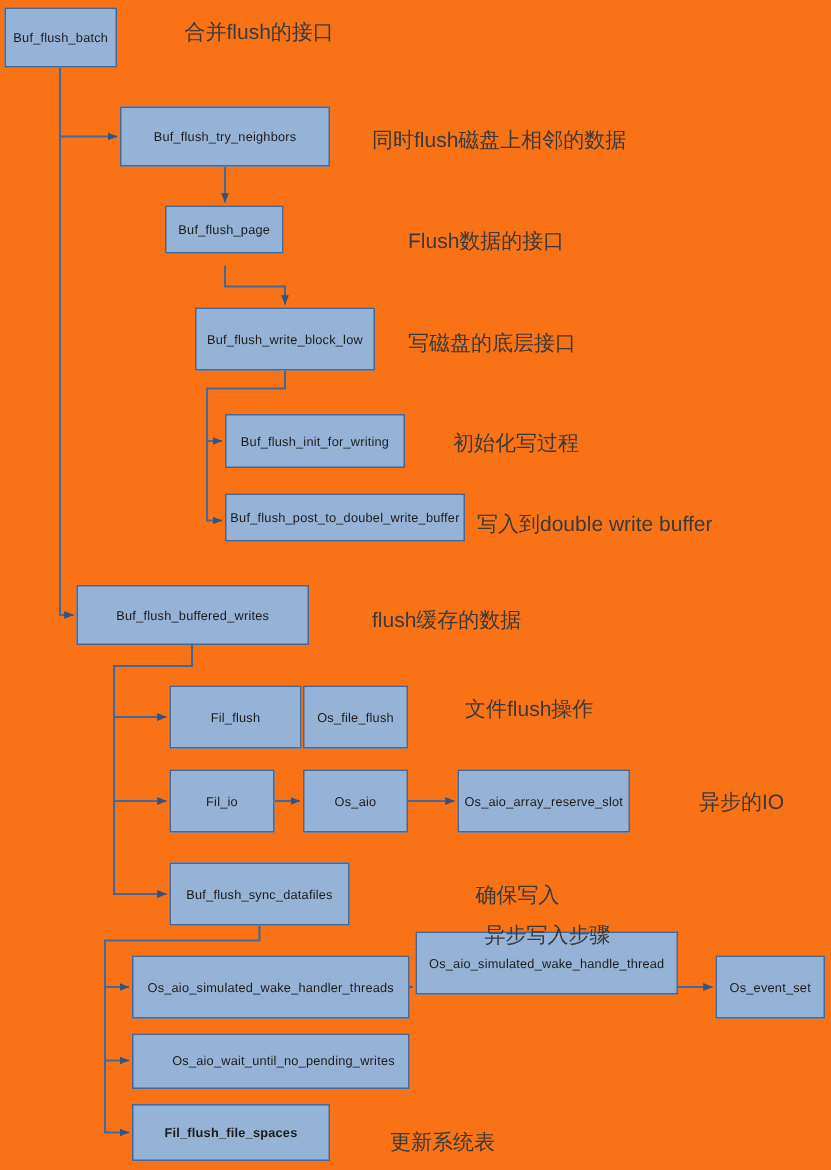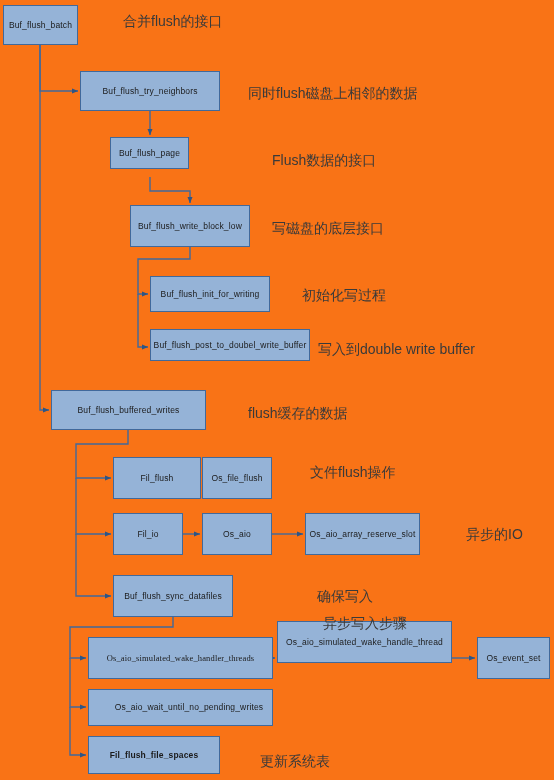--- a/index.html
+++ b/index.html
@@ -116,21 +116,21 @@
       </div>
       <div class="node" style="left: 202px; top: 513px; width: 70px; height: 42px;">
         <span>Os_aio</span>
       </div>
       <div class="node" style="left: 305px; top: 513px; width: 115px; height: 42px;">
         <span>Os_aio_array_reserve_slot</span>
       </div>
       <div class="node" style="left: 113px; top: 575px; width: 120px; height: 42px;">
         <span>Buf_flush_sync_datafiles</span>
       </div>
-      <div class="node" style="left: 88px; top: 637px; width: 185px; height: 42px; font-family: Liberation Serif, serif;">
+      <div class="node" style="left: 88px; top: 637px; width: 185px; height: 42px;">
         <span>Os_aio_simulated_wake_handler_threads</span>
       </div>
       <div class="node" style="left: 277px; top: 621px; width: 175px; height: 42px;">
         <span>Os_aio_simulated_wake_handle_thread</span>
       </div>
       <div class="node" style="left: 477px; top: 637px; width: 73px; height: 42px;">
         <span>Os_event_set</span>
       </div>
       <div class="node" style="left: 88px; top: 689px; width: 185px; height: 37px; padding-left: 20px;">
         <span>Os_aio_wait_until_no_pending_writes</span>

